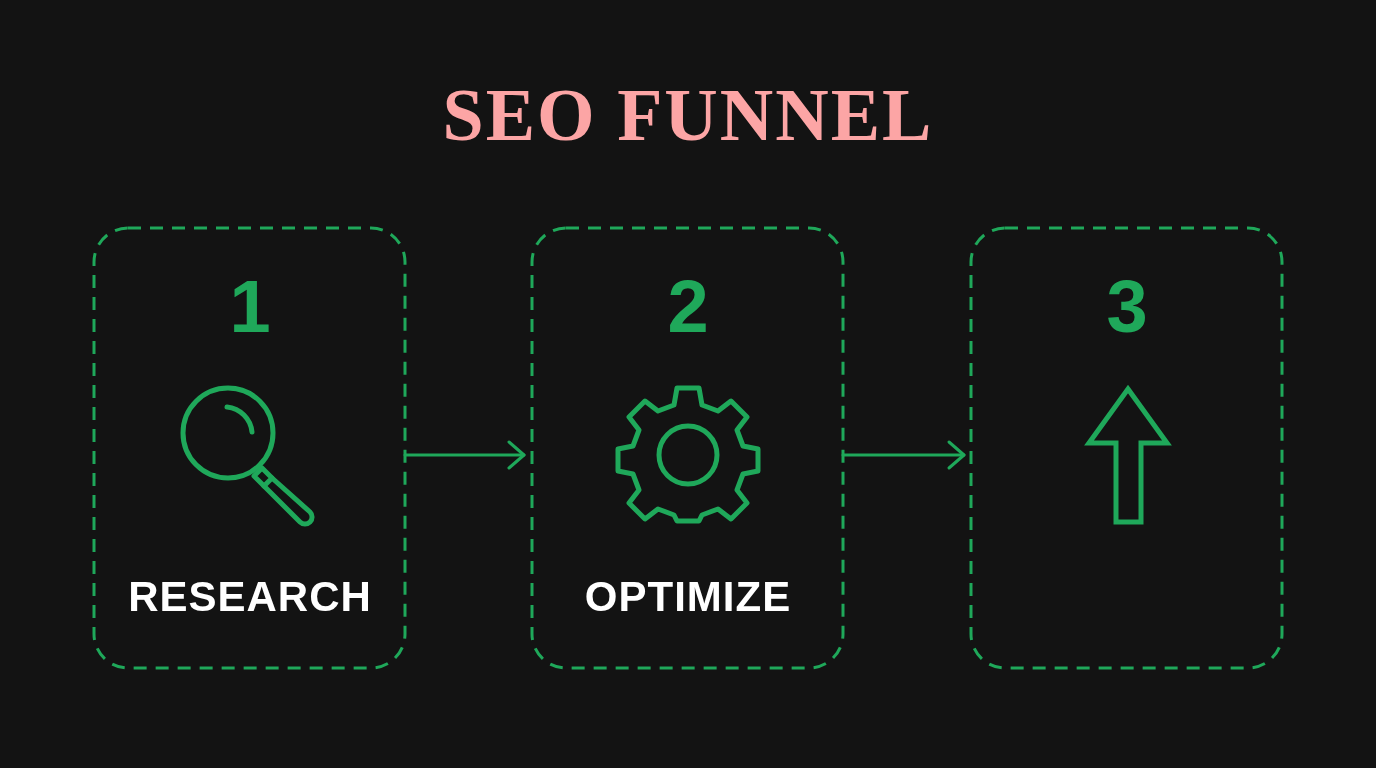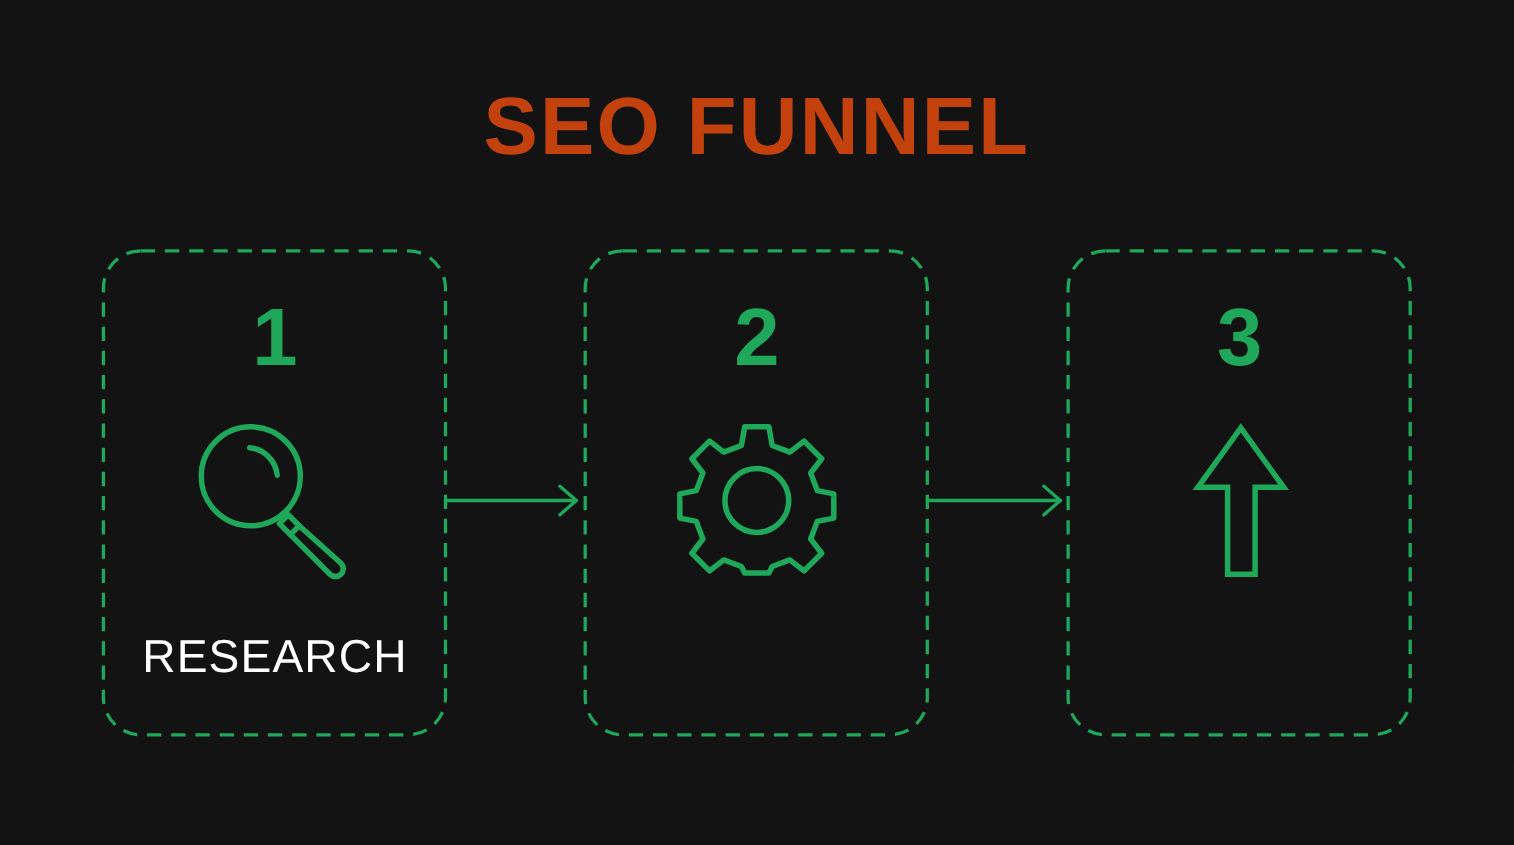--- a/index.html
+++ b/index.html
@@ -4,36 +4,37 @@
 <style>
   html, body { margin:0; padding:0; }
   body {
     width:1376px; height:768px; overflow:hidden;
     background:#131313;
     font-family:"Liberation Sans", "DejaVu Sans", sans-serif;
     position:relative;
   }
   .title {
     position:absolute; left:0; top:70px; width:1376px;
-    text-align:center; color:#c2410c;
+    text-align:center; color:#fca5a5;
     font-weight:700; font-size:74px; letter-spacing:2px;
     line-height:90px;
+    font-family:Liberation Serif, serif;
   }
   .canvas { position:absolute; left:0; top:0; width:1376px; height:768px; }
   .step {
     position:absolute; top:227px; width:312px; height:441px;
   }
   .step .num {
     position:absolute; left:0; top:262px; width:100%;
     text-align:center; font-weight:700; font-size:74px; line-height:90px;
   }
   .step .num { top:35px; }
   .step .label {
     position:absolute; left:0; top:345px; width:100%;
-    text-align:center; color:#ffffff; font-weight:400;
+    text-align:center; color:#ffffff; font-weight:700;
     font-size:42px; line-height:50px; letter-spacing:1px;
   }
 </style>
 </head>
 <body>
 
 <div class="title">SEO FUNNEL</div>
 
 <svg class="canvas" width="1376" height="768" viewBox="0 0 1376 768">
 
@@ -67,17 +68,18 @@
   </g>
 </svg>
 
 <div class="step" style="left:94px;">
   <div class="num" style="color:#1fa85a;">1</div>
   <div class="label">RESEARCH</div>
 </div>
 
 <div class="step" style="left:532px;">
   <div class="num" style="color:#1fa85a;">2</div>
+  <div class="label">OPTIMIZE</div>
 </div>
 
 <div class="step" style="left:971px;">
   <div class="num" style="color:#1fa85a;">3</div>
 </div>
 
 </body></html>

